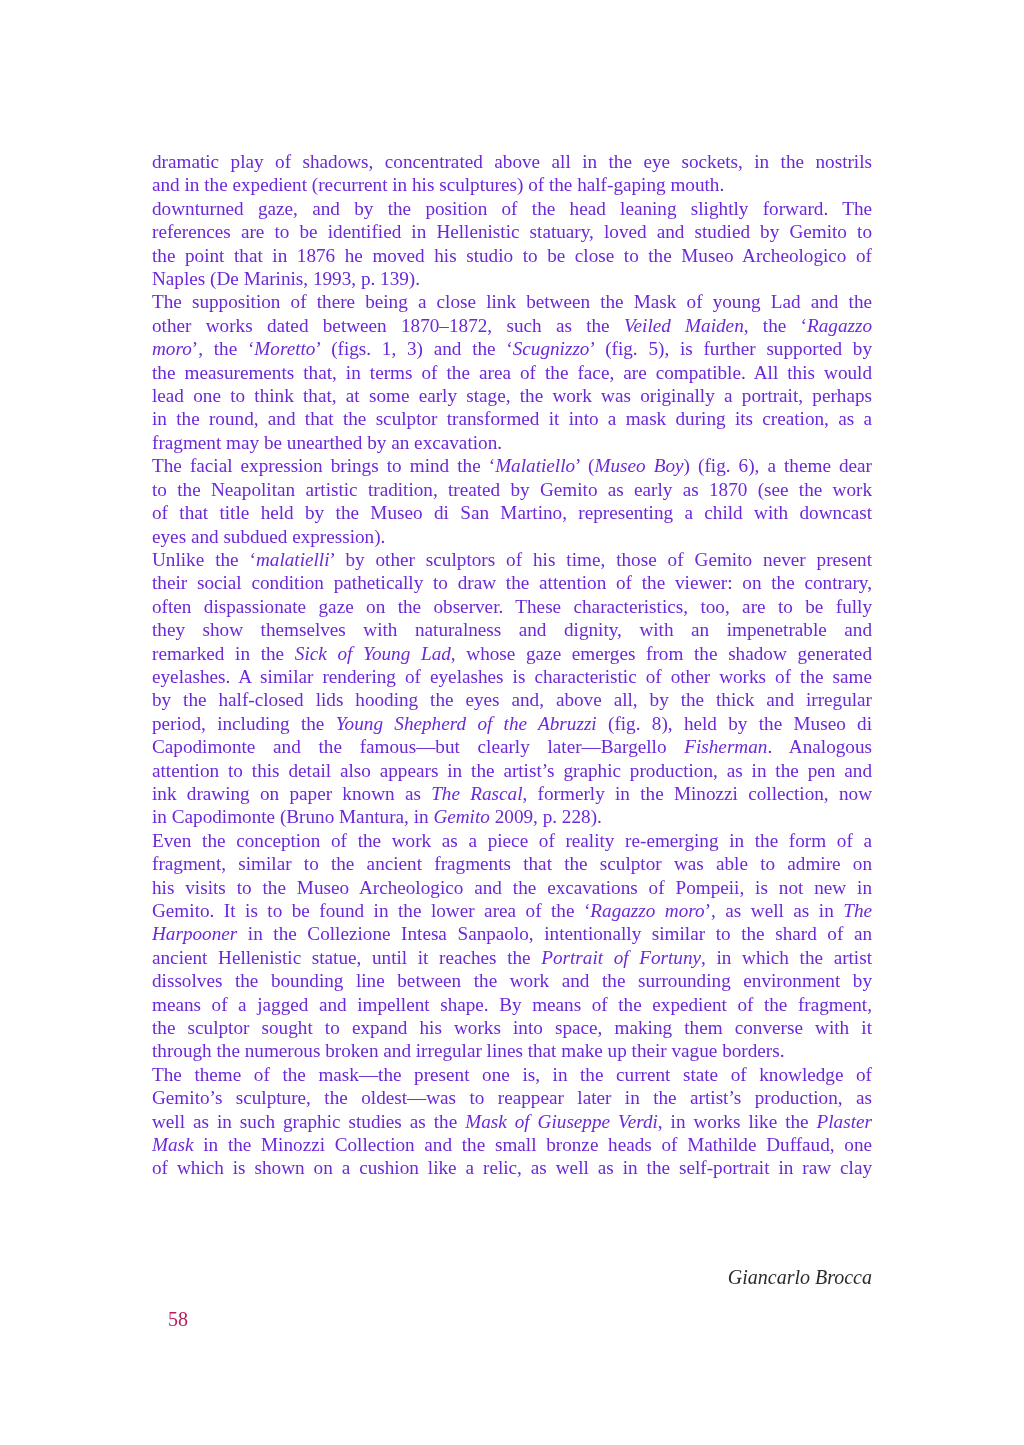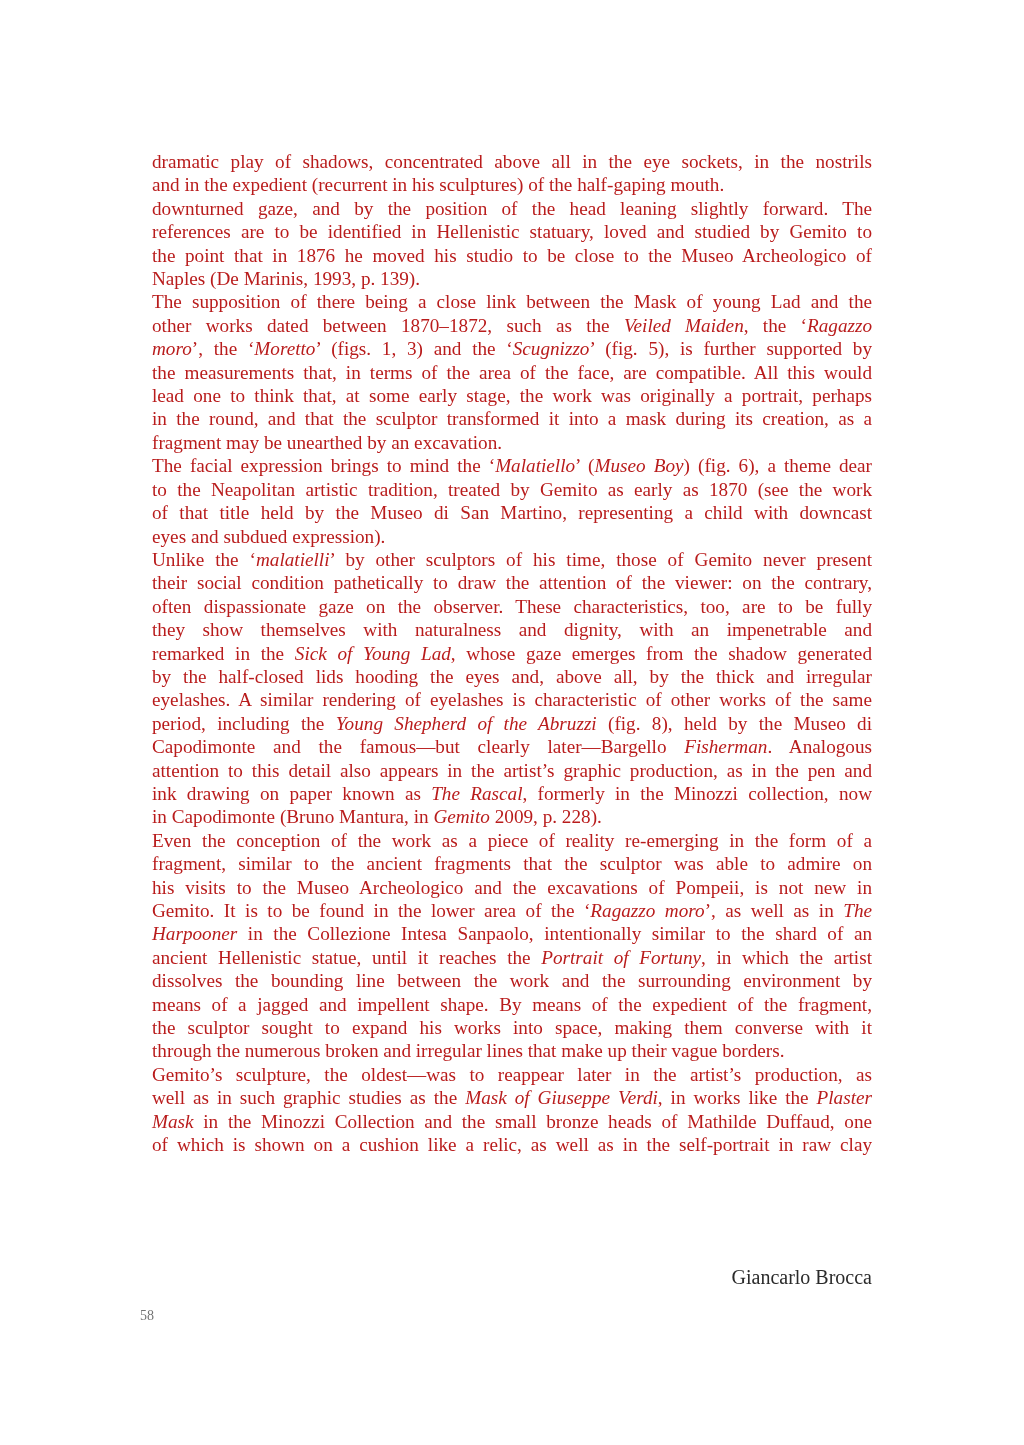--- a/index.html
+++ b/index.html
@@ -5,41 +5,42 @@
   html, body { margin: 0; padding: 0; background: #ffffff; }
   body { width: 1024px; height: 1445px; position: relative; overflow: hidden; }
   .page {
     position: absolute;
     left: 152px;
     top: 150px;
     width: 720px;
     font-family: "Liberation Serif", "DejaVu Serif", serif;
     font-size: 19.2px;
     line-height: 23.4px;
-    color: #b91c1c;
+    color: #6d28d9;
   }
   .para { margin: 0; text-align: justify; text-justify: inter-word; }
   .para .line { display: block; text-align: justify; text-align-last: justify; white-space: nowrap; }
   .para .line.last { text-align-last: left; }
   em { }
   .signature {
     position: absolute;
     right: 152px;
     top: 1266px;
     font-family: "Liberation Serif", "DejaVu Serif", serif;
+    font-style: italic;
     font-size: 20px;
     color: #2a2a2a;
   }
   .page-number {
     position: absolute;
-    left: 140px;
+    left: 168px;
     top: 1308px;
     font-family: "Liberation Serif", "DejaVu Serif", serif;
-    font-size: 14px;
-    color: #737373;
+    font-size: 20px;
+    color: #be185d;
   }
 </style>
 </head>
 <body>
 
 <div class="page" id="doc-body">
     <p class="para">
       <span class="line"><span>dramatic play of shadows, concentrated above all in the eye sockets, in the nostrils</span></span>
       <span class="line last"><span>and in the expedient (recurrent in his sculptures) of the half-gaping mouth.</span></span>
     </p>
@@ -63,41 +64,42 @@
       <span class="line"><span>to the Neapolitan artistic tradition, treated by Gemito as early as 1870 (see the work</span></span>
       <span class="line"><span>of that title held by the Museo di San Martino, representing a child with downcast</span></span>
       <span class="line last"><span>eyes and subdued expression).</span></span>
     </p>
     <p class="para">
       <span class="line"><span>Unlike the ‘</span><em>malatielli</em><span>’ by other sculptors of his time, those of Gemito never present</span></span>
       <span class="line"><span>their social condition pathetically to draw the attention of the viewer: on the contrary,</span></span>
       <span class="line"><span>often dispassionate gaze on the observer. These characteristics, too, are to be fully</span></span>
       <span class="line"><span>they show themselves with naturalness and dignity, with an impenetrable and</span></span>
       <span class="line"><span>remarked in the </span><em>Sick of Young Lad</em><span>, whose gaze emerges from the shadow generated</span></span>
+      <span class="line"><span>eyelashes. A similar rendering of eyelashes is characteristic of other works of the same</span></span>
       <span class="line"><span>by the half-closed lids hooding the eyes and, above all, by the thick and irregular</span></span>
-      <span class="line"><span>eyelashes. A similar rendering of eyelashes is characteristic of other works of the same</span></span>
       <span class="line"><span>period, including the </span><em>Young Shepherd of the Abruzzi</em><span> (fig. 8), held by the Museo di</span></span>
       <span class="line"><span>Capodimonte and the famous—but clearly later—Bargello </span><em>Fisherman</em><span>. Analogous</span></span>
       <span class="line"><span>attention to this detail also appears in the artist’s graphic production, as in the pen and</span></span>
       <span class="line"><span>ink drawing on paper known as </span><em>The Rascal</em><span>, formerly in the Minozzi collection, now</span></span>
       <span class="line last"><span>in Capodimonte (Bruno Mantura, in </span><em>Gemito</em><span> 2009, p. 228).</span></span>
     </p>
     <p class="para">
       <span class="line"><span>Even the conception of the work as a piece of reality re-emerging in the form of a</span></span>
       <span class="line"><span>fragment, similar to the ancient fragments that the sculptor was able to admire on</span></span>
       <span class="line"><span>his visits to the Museo Archeologico and the excavations of Pompeii, is not new in</span></span>
       <span class="line"><span>Gemito. It is to be found in the lower area of the ‘</span><em>Ragazzo moro</em><span>’, as well as in </span><em>The</em></span>
       <span class="line"><em>Harpooner</em><span> in the Collezione Intesa Sanpaolo, intentionally similar to the shard of an</span></span>
       <span class="line"><span>ancient Hellenistic statue, until it reaches the </span><em>Portrait of Fortuny</em><span>, in which the artist</span></span>
       <span class="line"><span>dissolves the bounding line between the work and the surrounding environment by</span></span>
       <span class="line"><span>means of a jagged and impellent shape. By means of the expedient of the fragment,</span></span>
       <span class="line"><span>the sculptor sought to expand his works into space, making them converse with it</span></span>
       <span class="line last"><span>through the numerous broken and irregular lines that make up their vague borders.</span></span>
     </p>
     <p class="para">
+      <span class="line"><span>The theme of the mask—the present one is, in the current state of knowledge of</span></span>
       <span class="line"><span>Gemito’s sculpture, the oldest—was to reappear later in the artist’s production, as</span></span>
       <span class="line"><span>well as in such graphic studies as the </span><em>Mask of Giuseppe Verdi</em><span>, in works like the </span><em>Plaster</em></span>
       <span class="line"><em>Mask</em><span> in the Minozzi Collection and the small bronze heads of Mathilde Duffaud, one</span></span>
       <span class="line"><span>of which is shown on a cushion like a relic, as well as in the self-portrait in raw clay</span></span>
     </p>
   </div>
 
 <div class="signature">Giancarlo Brocca</div>
 <div class="page-number">58</div>
 

